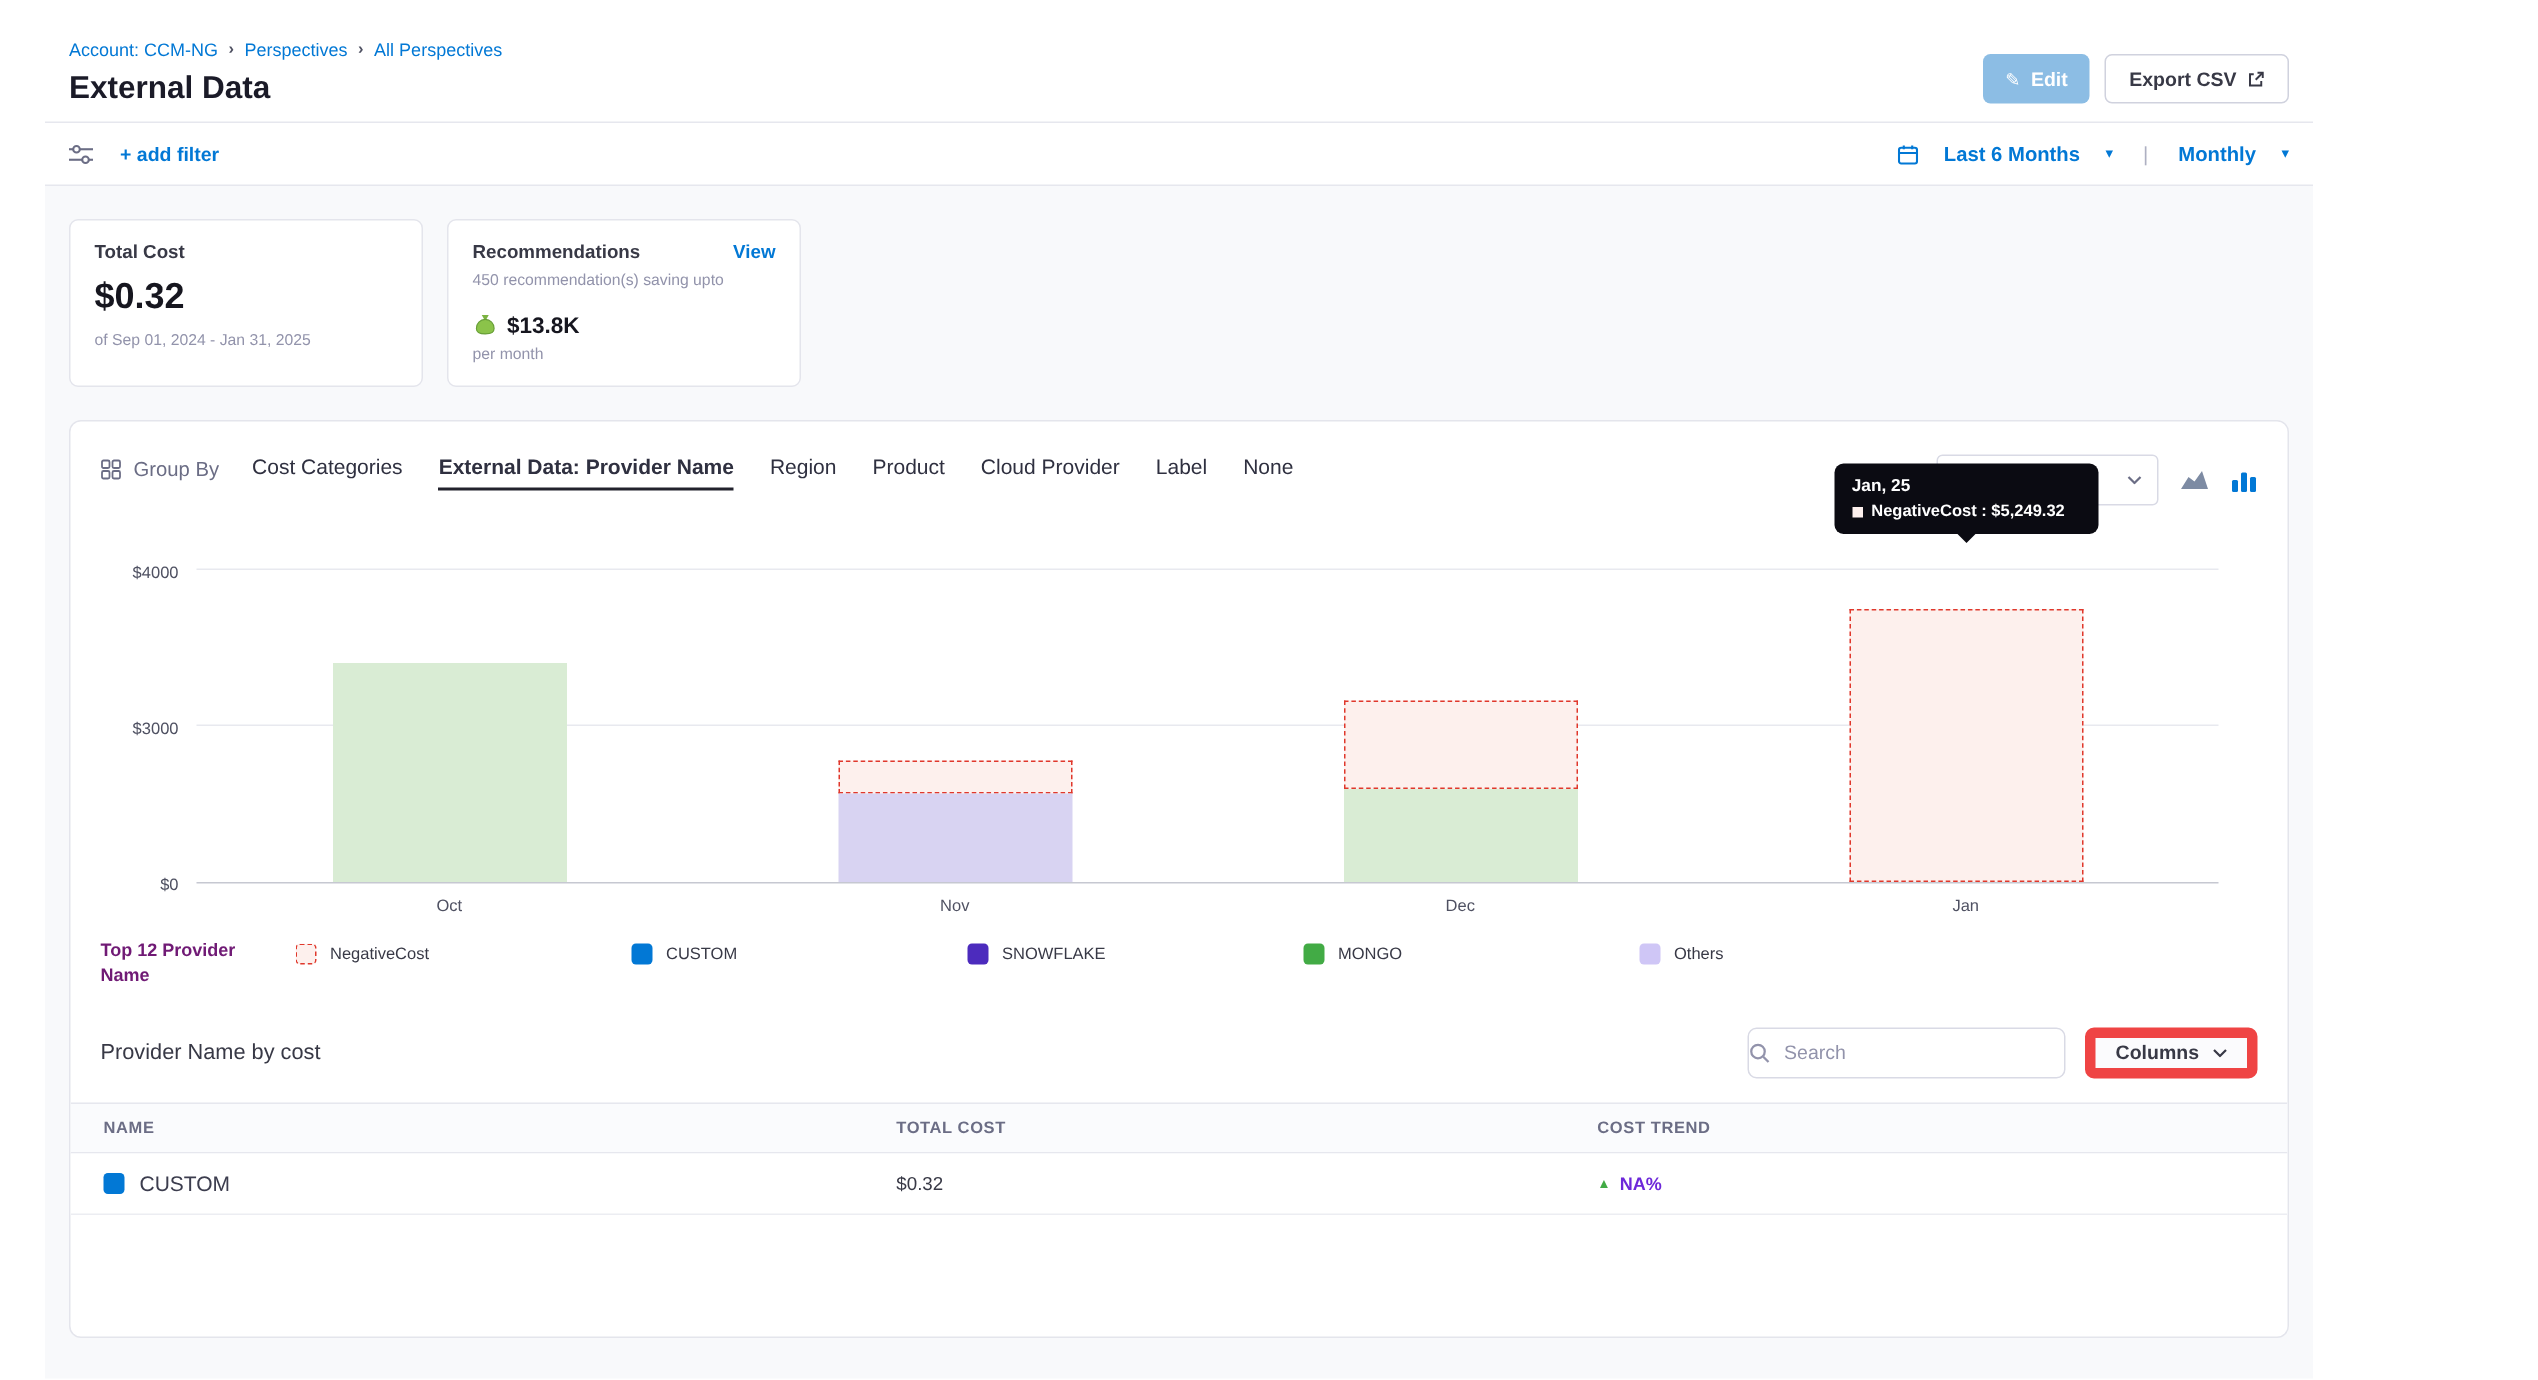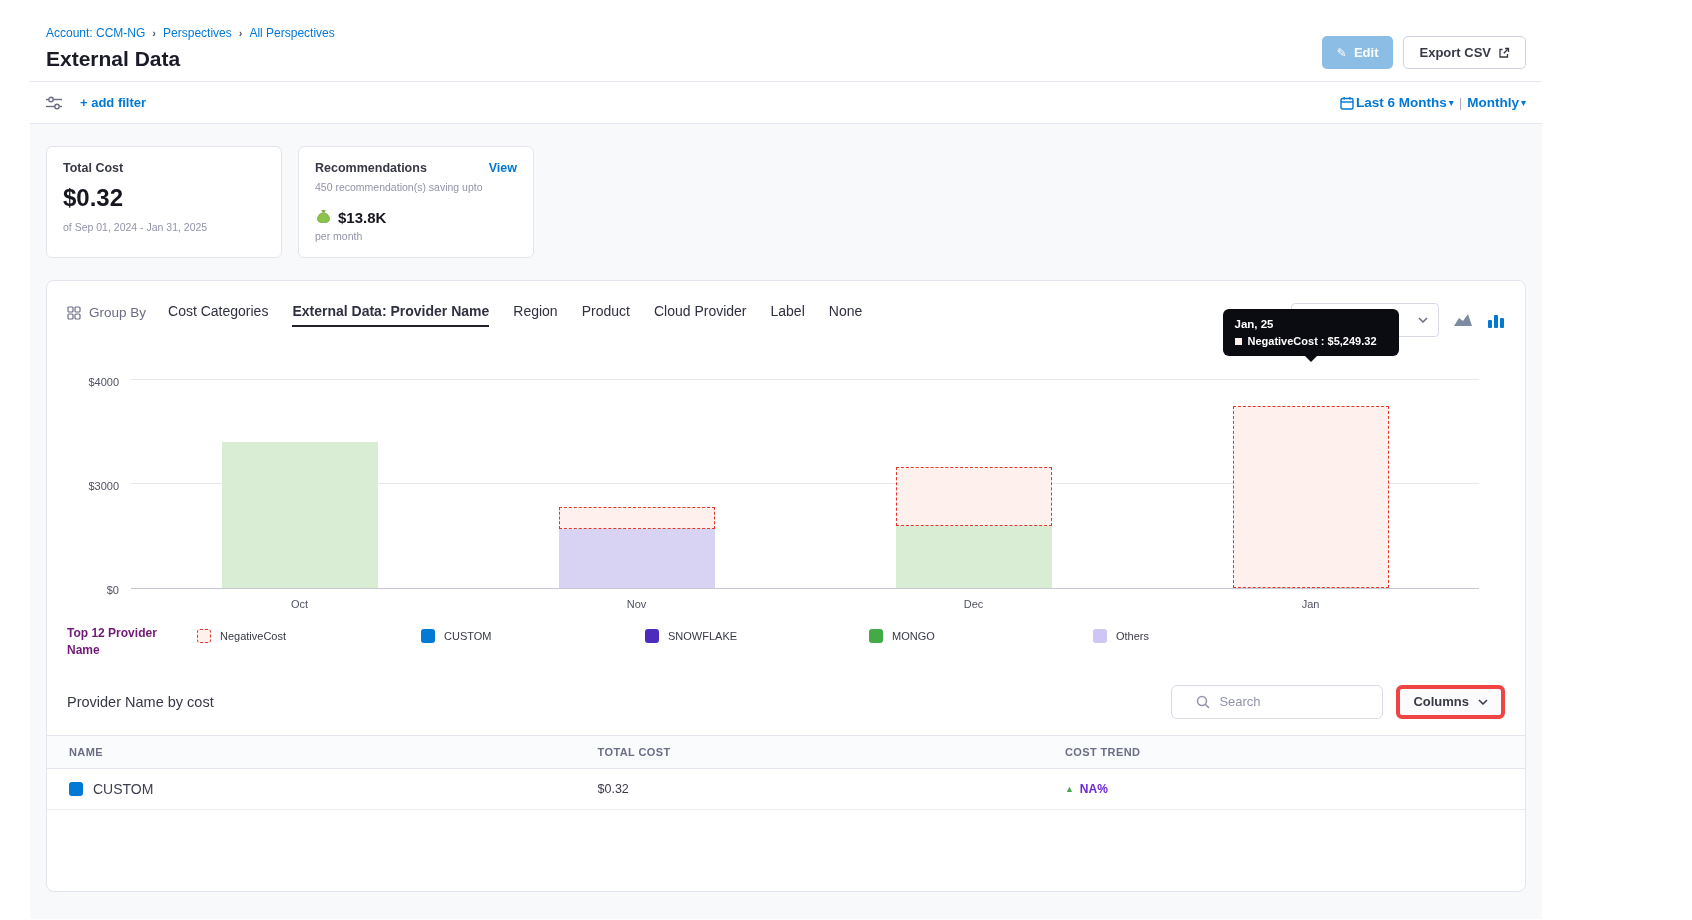--- a/index.html
+++ b/index.html
@@ -20,21 +20,21 @@
   .page-title { font-size: 21px; font-weight: bold; color: #1b1b28; margin-top: 7px; }
   .header-actions { display: flex; gap: 10px; margin-top: 10px; }
   .btn { border-radius: 5px; font-size: 13px; font-weight: bold; padding: 8px 15px; display: flex; align-items: center; gap: 7px; cursor: pointer; border: none; font-family: inherit; }
   .btn-edit { background: #8cbde4; color: #ffffff; }
   .btn-export { background: #ffffff; color: #383946; border: 1px solid #d0d2de; }
   .pencil { font-size: 12px; }
 
   
   .filterbar { display: flex; align-items: center; gap: 18px; border-top: 1px solid #e6e7ee; border-bottom: 1px solid #e6e7ee; padding: 13px 16px; }
   .add-filter { color: #0278d5; font-size: 13px; font-weight: 600; cursor: pointer; }
-  .daterange { margin-left: auto; display: flex; align-items: center; gap: 2px; color: #0278d5; font-weight: bold; font-size: 13.5px; }
+  .daterange { margin-left: auto; display: flex; align-items: center; gap: 17px; color: #0278d5; font-weight: bold; font-size: 13.5px; }
   .caret { font-size: 10px; color: #0278d5; }
   .pipe { color: #aeb0c2; font-weight: normal; margin: 0 3px; }
 
   
   .content { background: #f8f9fb; padding: 22px 16px 0 16px; height: 795px; }
   .cards { display: flex; gap: 16px; }
   .card { background: #ffffff; border: 1px solid #e4e5ec; border-radius: 6px; width: 236px; height: 112px; padding: 14px 16px; }
   .card-label { font-size: 12.5px; font-weight: bold; color: #383946; }
   .tc-value { font-size: 24px; font-weight: bold; color: #16161f; margin-top: 9px; }
   .tc-period { font-size: 10.5px; color: #9293ab; margin-top: 9px; }
@@ -80,24 +80,24 @@
   .legend-title { width: 118px; font-size: 12px; font-weight: bold; color: #701a75; line-height: 1.4; }
   .legend-items { width: 1120px; margin-left: 12px; display: grid; grid-template-columns: repeat(5, 1fr); padding-top: 4px; }
   .legend-item { display: flex; align-items: center; gap: 9px; cursor: pointer; }
   .legend-swatch { width: 14px; height: 14px; border-radius: 3px; display: inline-block; flex: 0 0 auto; }
   .legend-label { font-size: 11px; color: #383946; }
 
   
   .table-section-head { display: flex; align-items: center; margin-top: 26px; }
   .table-title { font-size: 14.5px; font-weight: normal; color: #383946; }
   .ts-right { margin-left: auto; display: flex; gap: 13px; align-items: center; }
-  .searchbox { display: flex; align-items: center; gap: 9px; border: 1px solid #d9dae5; border-radius: 6px; background: #ffffff; padding: 0 24px; height: 34px; width: 212px; }
+  .searchbox { display: flex; align-items: center; gap: 9px; border: 1px solid #d9dae5; border-radius: 6px; background: #ffffff; padding: 0 0; height: 34px; width: 212px; }
   .searchbox input { border: none; outline: none; font-size: 13px; color: #383946; width: 100%; font-family: inherit; background: transparent; }
   .searchbox input::placeholder { color: #9293ab; }
-  .columns-btn { display: flex; align-items: center; gap: 9px; border: 4px solid #ef4444; border-radius: 6px; background: #fbfbfd; padding: 0 13px; height: 34px; font-size: 13px; font-weight: 600; color: #383946; cursor: pointer; }
+  .columns-btn { display: flex; align-items: center; gap: 9px; border: 7px solid #ef4444; border-radius: 6px; background: #fbfbfd; padding: 0 13px; height: 34px; font-size: 13px; font-weight: 600; color: #383946; cursor: pointer; }
 
   .table { margin: 16px -20px 0 -20px; }
   .table-header-row { display: grid; grid-template-columns: 36.3% 32.1% auto; background: #fafbfd; border-top: 1px solid #e6e7ee; border-bottom: 1px solid #e6e7ee; padding-left: 22px; height: 34px; align-items: center; }
   .th { font-size: 11px; font-weight: bold; color: #6b6d85; letter-spacing: 0.4px; cursor: pointer; }
   .trow { display: grid; grid-template-columns: 36.3% 32.1% auto; padding-left: 22px; height: 41px; align-items: center; border-bottom: 1px solid #ecedf2; background: #ffffff; cursor: pointer; }
   .name-cell { display: flex; align-items: center; gap: 10px; }
   .row-swatch { width: 14px; height: 14px; border-radius: 3px; display: inline-block; }
   .row-name { font-size: 14px; color: #3c3d4e; }
   .td { font-size: 12.5px; color: #383946; }
   .trend-cell { display: flex; gap: 6px; align-items: center; }

